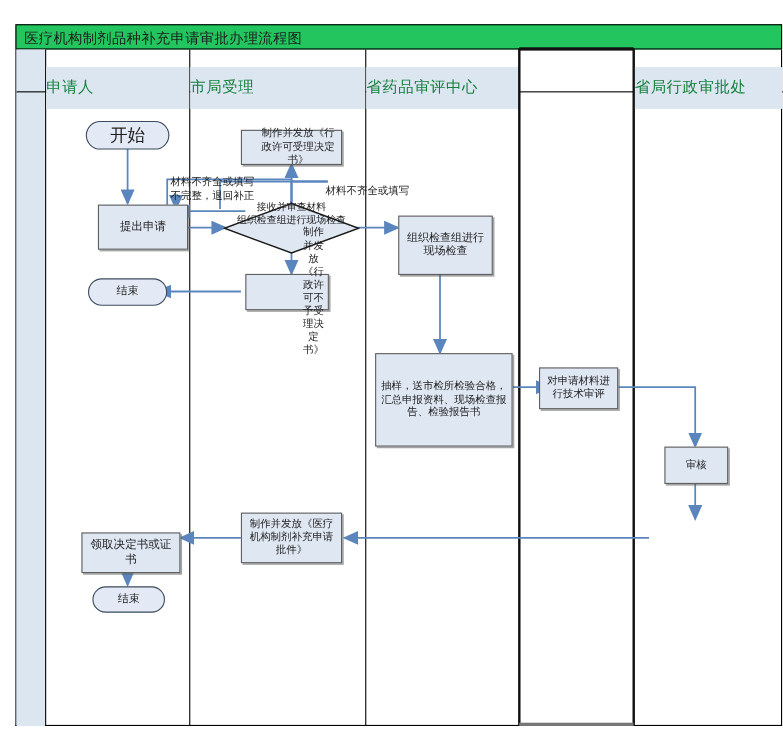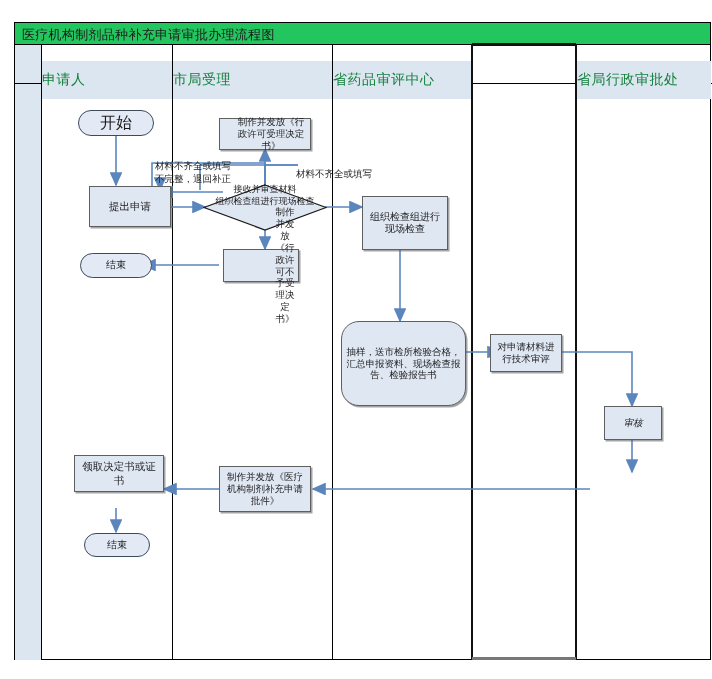--- a/index.html
+++ b/index.html
@@ -142,21 +142,21 @@
   </div>
 
   <div class="node rect" style="left:89px;top:186px;width:82px;height:41px;font-size:10.5px;">
     <span>提出申请</span>
   </div>
 
   <div class="node term" style="left:80px;top:253px;width:72px;height:25px;font-size:10px;">
     <span>结束</span>
   </div>
 
-  <div class="node rect" style="left:74px;top:455px;width:90px;height:37px;font-size:10.5px;">
+  <div class="node rect" style="left:74px;top:484px;width:90px;height:37px;font-size:10.5px;">
     <span>领取决定书或证书</span>
   </div>
 
   <div class="node term" style="left:84px;top:533px;width:66px;height:24px;font-size:10px;">
     <span>结束</span>
   </div>
 
   <div class="node rect" style="left:219px;top:118px;width:92px;height:32px;font-size:9.5px;padding-left:12px;">
     <span>制作并发放《行政许可受理决定书》</span>
   </div>
@@ -176,29 +176,29 @@
   </div>
 
   <div class="node rect" style="left:219px;top:466px;width:92px;height:46px;font-size:9.5px;">
     <span>制作并发放《医疗机构制剂补充申请批件》</span>
   </div>
 
   <div class="node rect" style="left:362px;top:196px;width:86px;height:54px;font-size:10px;">
     <span>组织检查组进行现场检查</span>
   </div>
 
-  <div class="node rect" style="left:341px;top:321px;width:125px;height:85px;font-size:9.5px;border-radius:18px;">
+  <div class="node rect" style="left:341px;top:321px;width:125px;height:85px;font-size:9.5px;">
     <span>抽样，送市检所检验合格，汇总申报资料、现场检查报告、检验报告书</span>
   </div>
 
   <div class="node rect" style="left:490px;top:334px;width:72px;height:38px;font-size:9.5px;">
     <span>对申请材料进行技术审评</span>
   </div>
 
-  <div class="node rect" style="left:604px;top:406px;width:58px;height:34px;font-size:9.5px;font-style:italic;">
+  <div class="node rect" style="left:604px;top:406px;width:58px;height:34px;font-size:9.5px;">
     <span>审核</span>
   </div>
 
 
   <div class="lbl" style="left:155px;top:160px;font-size:9.5px;">材料不齐全或填写
 不完整，退回补正</div>
 
   <div class="lbl" style="left:296px;top:168px;font-size:9.5px;">材料不齐全或填写</div>
 
 </div>

